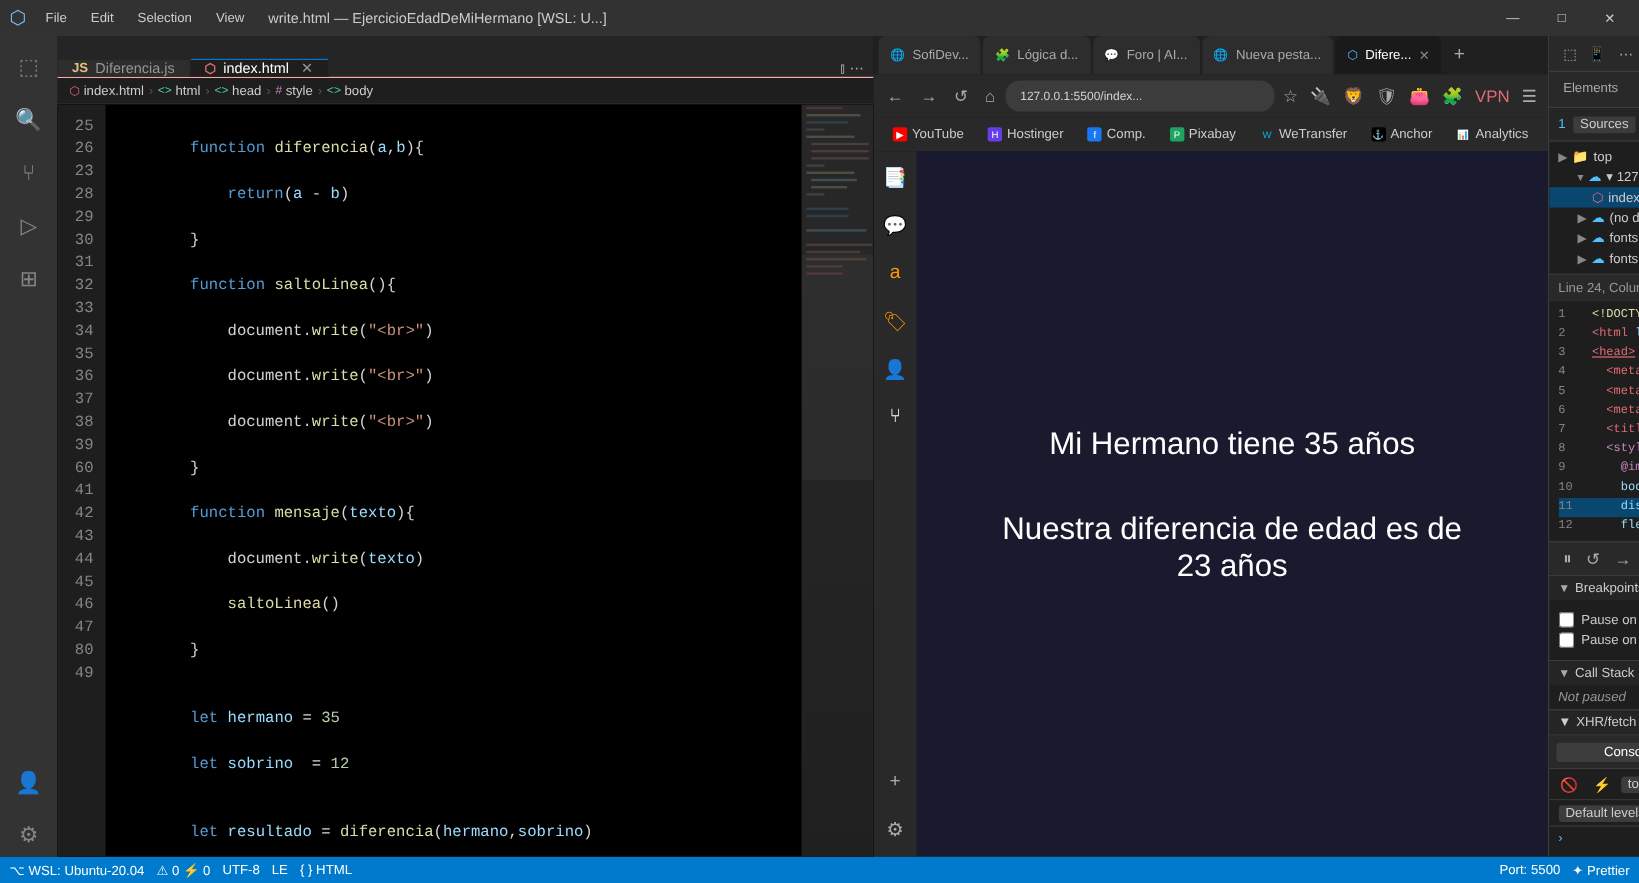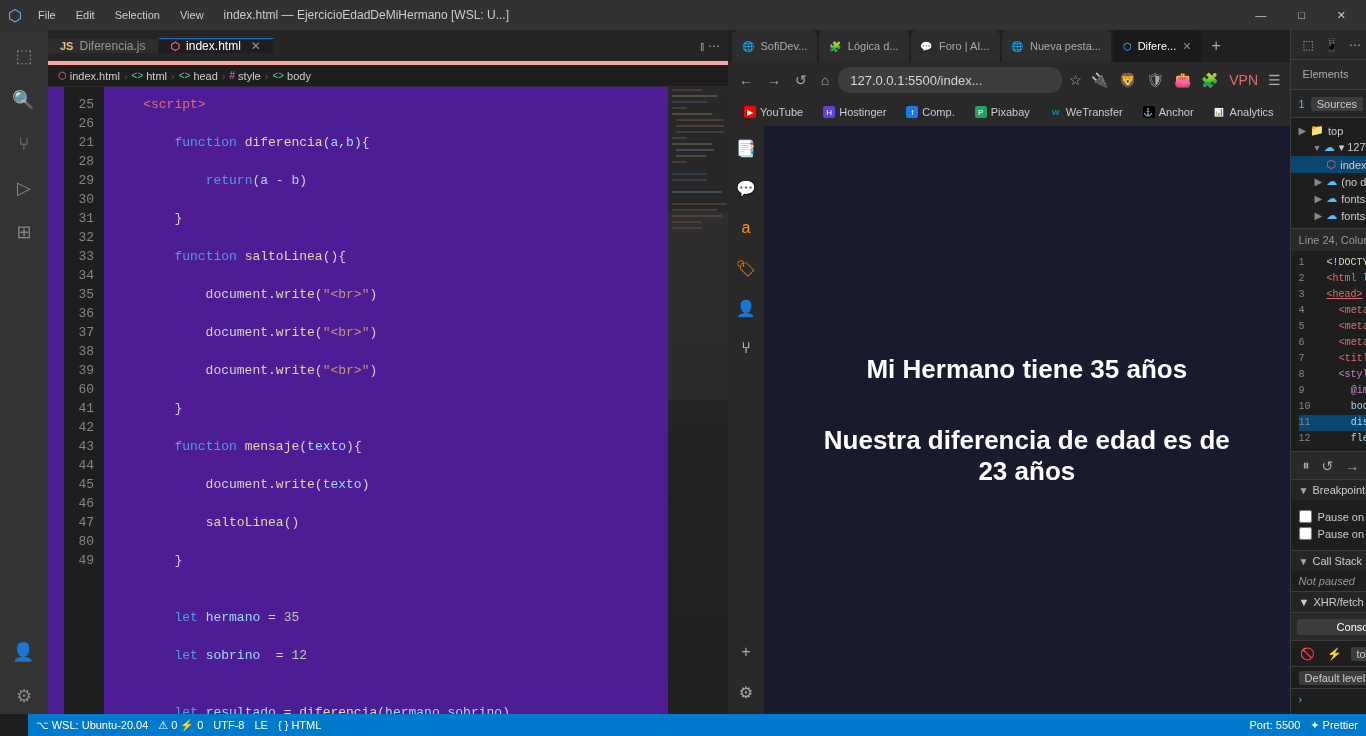--- a/index.html
+++ b/index.html
@@ -55,23 +55,23 @@
       flex-direction: column;
       width: 680px;
       flex-shrink: 0;
     }
 
     
     .tab-bar {
       background: #252526;
       height: 35px;
       display: flex;
-      align-items: center;
-      flex-shrink: 0;
-      border-bottom: 4px solid #fca5a5;
+      align-items: flex-end;
+      flex-shrink: 0;
+      border-bottom: 1px solid #fca5a5;
     }
     .tab {
       display: flex;
       align-items: center;
       padding: 0 12px;
       gap: 6px;
       cursor: pointer;
       font-size: 12px;
       color: #969696;
       background: #2d2d2d;
@@ -101,25 +101,24 @@
       flex-shrink: 0;
       border-bottom: 1px solid #2d2d2d;
     }
     .breadcrumb-sep { color: #555; }
     .breadcrumb-item { color: #ccc; display: flex; align-items: center; gap: 3px; }
     .breadcrumb-item .icon { font-size: 10px; color: #e06c75; }
 
     
     .code-editor {
       flex: 1;
-      background: #4c1d95;
+      background: #000000;
       overflow: hidden;
       display: flex;
       position: relative;
-      padding-left: 16px;
     }
     .line-numbers {
       background: #1e1e1e;
       padding: 8px 0;
       width: 40px;
       text-align: right;
       color: #858585;
       font-family: 'Courier New', monospace;
       font-size: 13px;
       line-height: 19px;
@@ -172,21 +171,21 @@
       padding: 4px 5px;
       border-radius: 4px;
     }
     .browser-address-bar {
       flex: 1;
       background: #3c3c3c;
       border: none;
       border-radius: 12px;
       color: #d4d4d4;
       padding: 4px 12px;
-      font-size: 13px;
+      font-size: 10px;
       height: 26px;
     }
     .browser-icons-right { display: flex; gap: 4px; align-items: center; }
     .browser-icon { color: #aaa; font-size: 14px; padding: 3px; cursor: pointer; }
 
     
     .browser-tabs {
       background: #202020;
       height: 32px;
       display: flex;
@@ -248,21 +247,21 @@
       display: flex;
       align-items: center;
       justify-content: center;
       flex-direction: column;
       gap: 40px;
       padding: 20px;
     }
     .output-text {
       color: #ffffff;
       font-size: 26px;
-      font-weight: 700;
+      font-weight: 400;
       text-align: center;
     }
 
     
     .devtools-panel {
       display: flex;
       flex-direction: column;
       width: 248px;
       background: #1e1e1e;
       border-left: 1px solid #3c3c3c;
@@ -462,21 +461,20 @@
     .statusbar {
       background: #007acc;
       height: 22px;
       display: flex;
       align-items: center;
       padding: 0 8px;
       font-size: 11px;
       color: #fff;
       gap: 16px;
       flex-shrink: 0;
-      margin-left: 28px;
     }
     .statusbar-left { display: flex; gap: 10px; align-items: center; }
     .statusbar-right { margin-left: auto; display: flex; gap: 10px; align-items: center; }
     .statusbar-item { cursor: pointer; white-space: nowrap; }
 
     
     .browser-sidebar {
       width: 36px;
       background: #292929;
       display: flex;
@@ -547,21 +545,21 @@
 <body>
 
 <div class="titlebar">
   <span class="titlebar-icon">⬡</span>
   <div style="display:flex;gap:4px;margin-right:12px;">
     <span style="font-size:11px;color:#ccc;padding:0 8px;cursor:pointer;">File</span>
     <span style="font-size:11px;color:#ccc;padding:0 8px;cursor:pointer;">Edit</span>
     <span style="font-size:11px;color:#ccc;padding:0 8px;cursor:pointer;">Selection</span>
     <span style="font-size:11px;color:#ccc;padding:0 8px;cursor:pointer;">View</span>
   </div>
-  <span class="titlebar-title">index.html — EjercicioEdadDeMiHermano [WSL: U...]</span>
+  <span class="titlebar-title">write.html — EjercicioEdadDeMiHermano [WSL: U...]</span>
   <div class="titlebar-controls">
     <span style="font-size:11px;color:#ccc;padding:0 12px;cursor:pointer;">—</span>
     <span style="font-size:11px;color:#ccc;padding:0 12px;cursor:pointer;">□</span>
     <span style="font-size:11px;color:#ccc;padding:0 12px;cursor:pointer;">✕</span>
   </div>
 </div>
 
 <div class="main-container">
 
   <div class="activity-bar">
@@ -617,21 +615,21 @@
       <span class="breadcrumb-item">
         <span style="color:#4ec9b0;font-size:10px;">&lt;&gt;</span>
         <span>body</span>
       </span>
     </div>
 
     <div class="code-editor">
       <div class="line-numbers">
         <div>25</div>
           <div>26</div>
-          <div>21</div>
+          <div>23</div>
           <div>28</div>
           <div>29</div>
         <div>30</div>
           <div>31</div>
           <div>32</div>
           <div>33</div>
           <div>34</div>
         <div>35</div>
           <div>36</div>
           <div>37</div>
@@ -641,21 +639,21 @@
           <div>41</div>
           <div>42</div>
           <div>43</div>
           <div>44</div>
         <div>45</div>
           <div>46</div>
           <div>47</div>
           <div>80</div>
           <div>49</div>
       </div>
-      <div class="code-content"><span class="code-line">    <span class="tag">&lt;script&gt;</span></span>
+      <div class="code-content">
 <span class="code-line">        <span class="kw">function</span> <span class="fn">diferencia</span>(<span class="param">a</span>,<span class="param">b</span>){</span>
 <span class="code-line">            <span class="kw">return</span>(<span class="param">a</span> - <span class="param">b</span>)</span>
 <span class="code-line">        }</span>
 <span class="code-line">        <span class="kw">function</span> <span class="fn">saltoLinea</span>(){</span>
 <span class="code-line">            document.<span class="fn">write</span>(<span class="str">"&lt;br&gt;"</span>)</span>
 <span class="code-line">            document.<span class="fn">write</span>(<span class="str">"&lt;br&gt;"</span>)</span>
 <span class="code-line">            document.<span class="fn">write</span>(<span class="str">"&lt;br&gt;"</span>)</span>
 <span class="code-line">        }</span>
 <span class="code-line">        <span class="kw">function</span> <span class="fn">mensaje</span>(<span class="param">texto</span>){</span>
 <span class="code-line">            document.<span class="fn">write</span>(<span class="param">texto</span>)</span>

